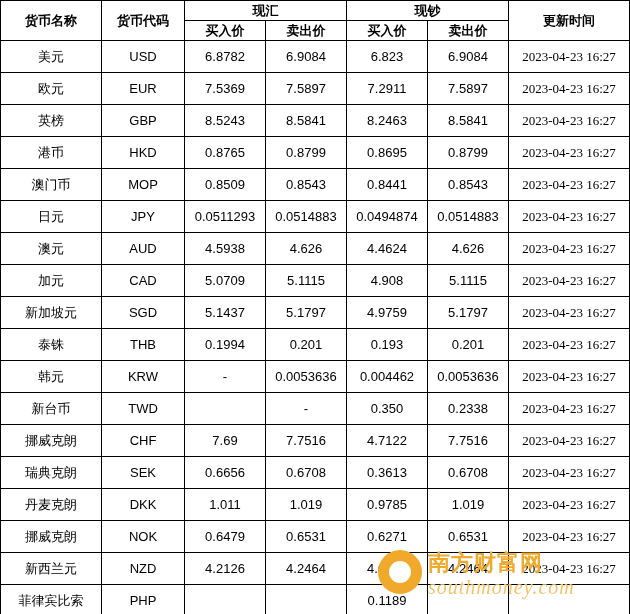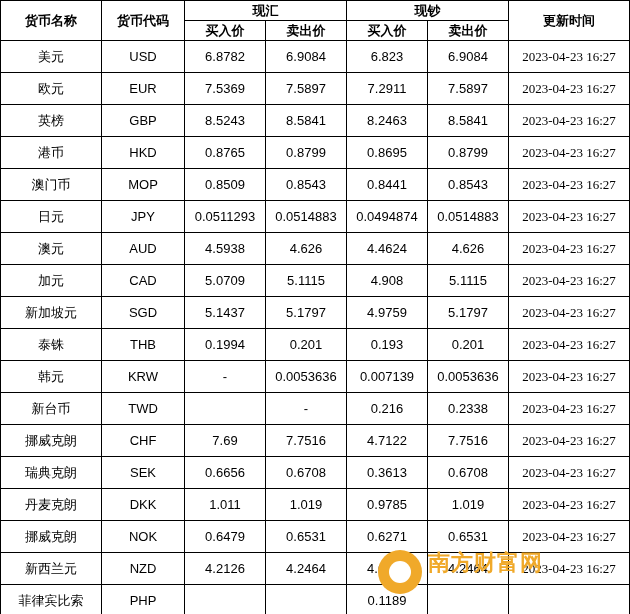--- a/index.html
+++ b/index.html
@@ -204,30 +204,30 @@
         <td class="num">0.201</td>
         <td class="num">0.193</td>
         <td class="num">0.201</td>
         <td class="time">2023-04-23 16:27</td>
       </tr>
       <tr>
         <td class="name">韩元</td>
         <td class="code">KRW</td>
         <td class="num">-</td>
         <td class="num">0.0053636</td>
-        <td class="num">0.007139</td>
+        <td class="num">0.004462</td>
         <td class="num">0.0053636</td>
         <td class="time">2023-04-23 16:27</td>
       </tr>
       <tr>
         <td class="name">新台币</td>
         <td class="code">TWD</td>
         <td class="num"></td>
         <td class="num">-</td>
-        <td class="num">0.216</td>
+        <td class="num">0.350</td>
         <td class="num">0.2338</td>
         <td class="time">2023-04-23 16:27</td>
       </tr>
       <tr>
         <td class="name">挪威克朗</td>
         <td class="code">CHF</td>
         <td class="num">7.69</td>
         <td class="num">7.7516</td>
         <td class="num">4.7122</td>
         <td class="num">7.7516</td>
@@ -277,13 +277,14 @@
         <td class="num">0.1189</td>
         <td class="num"></td>
         <td class="time"></td>
       </tr>
     </tbody>
 </table>
 
 <div class="watermark">
   <div class="wm-circle"></div>
   <div class="wm-cn">南方财富网</div>
+  <div class="wm-en">southmoney.com</div>
 </div>
 
 </body></html>

